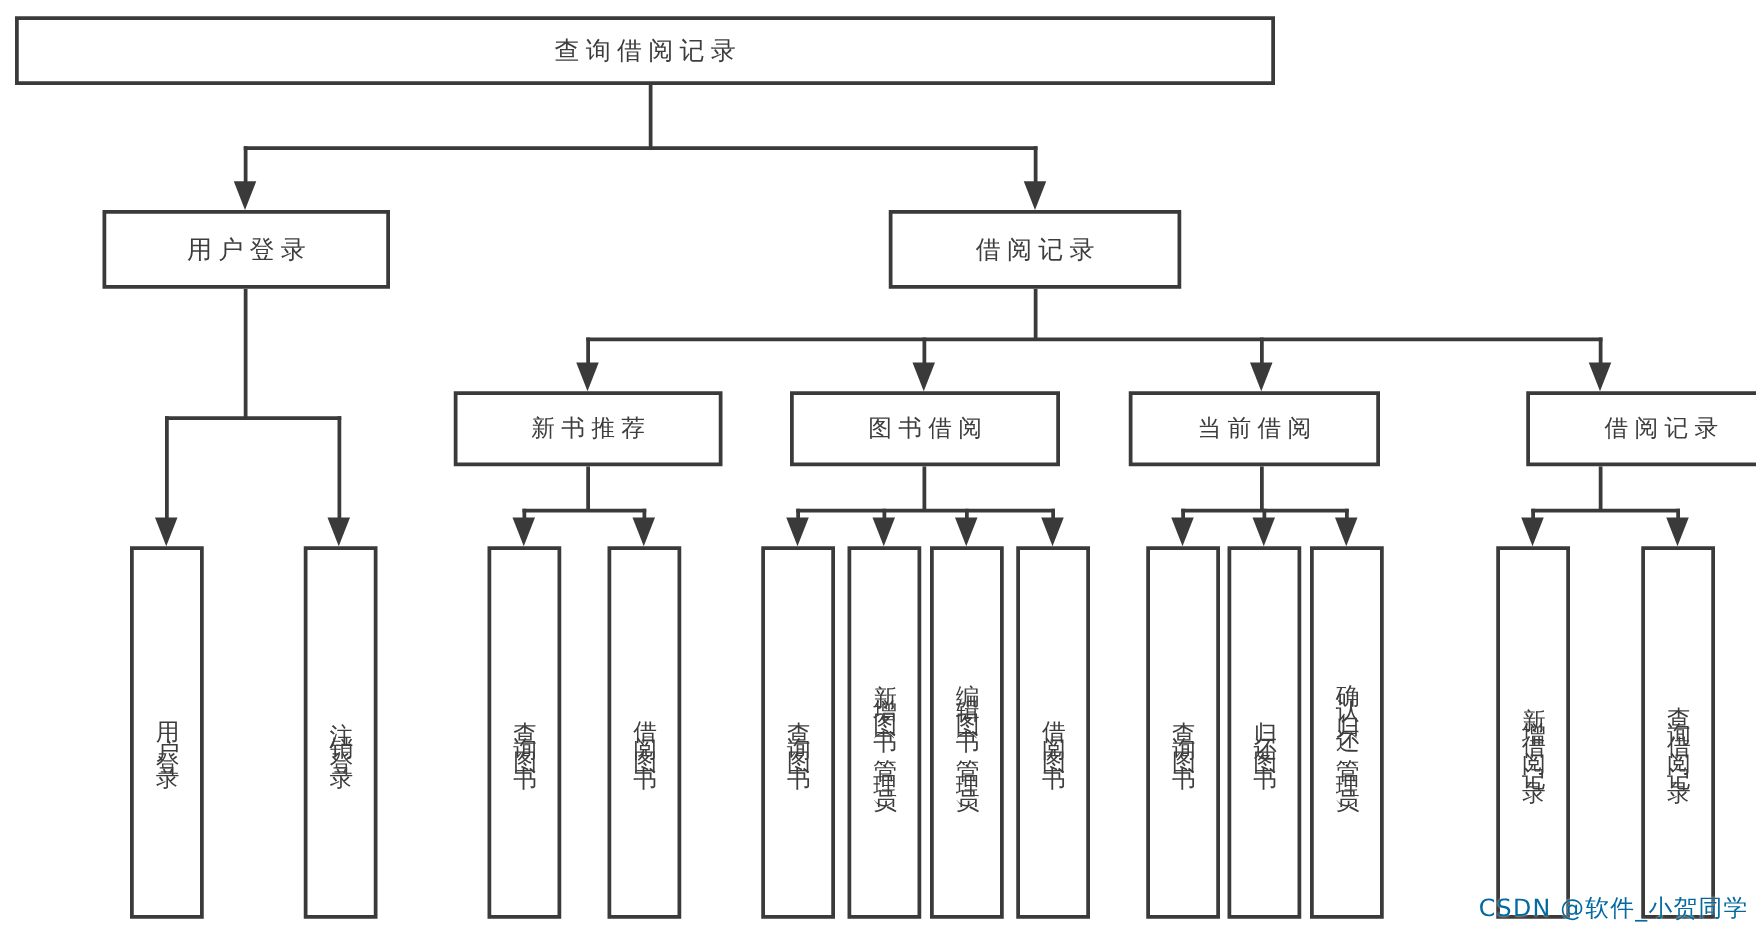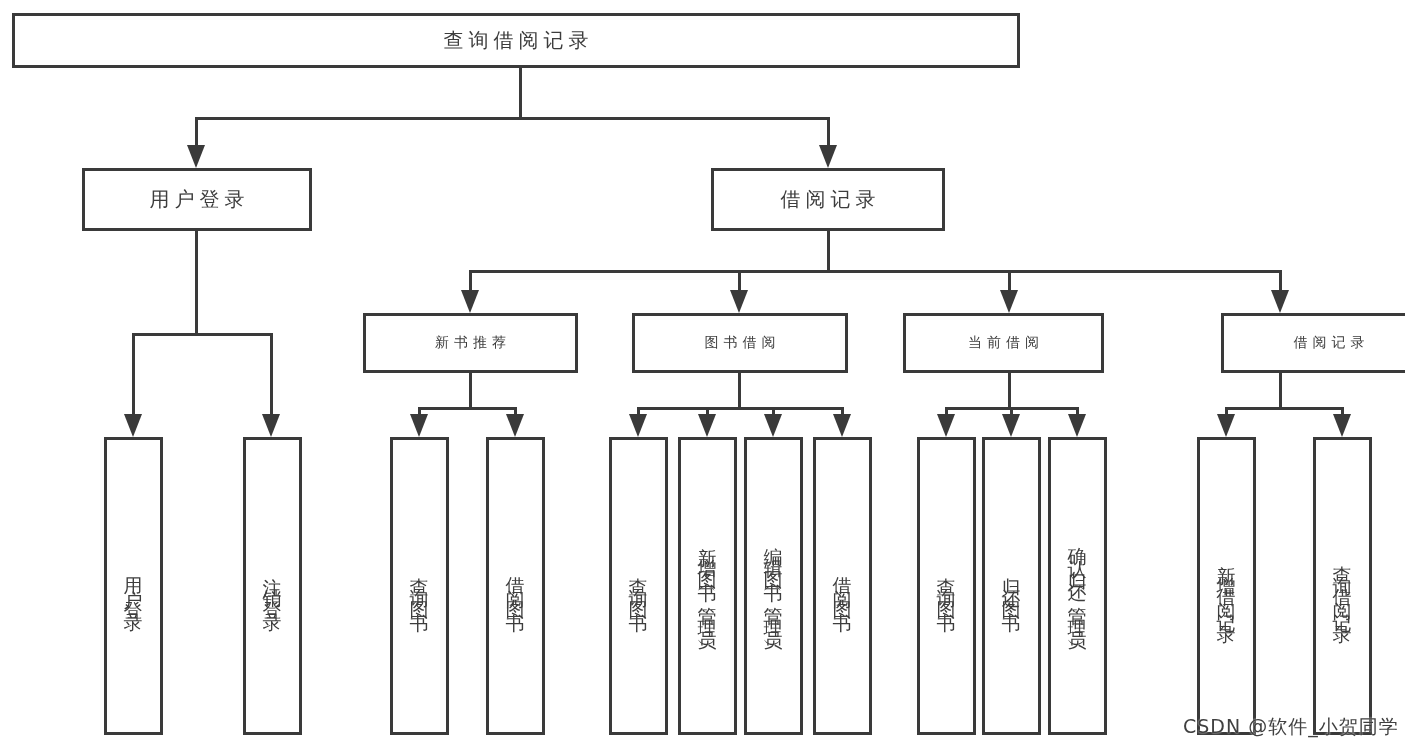--- a/index.html
+++ b/index.html
@@ -5,36 +5,36 @@
   html,body{margin:0;padding:0;background:#ffffff;}
   .canvas{
     position:relative;width:1405px;height:747px;background:#ffffff;overflow:hidden;
     font-family:"DejaVu Sans","Liberation Sans",sans-serif;color:#3d3d3d;
   }
   .node{
     position:absolute;box-sizing:border-box;border:3px solid #3a3a3a;background:#ffffff;
     display:flex;align-items:center;justify-content:center;
   }
   .hlabel{font-size:20px;letter-spacing:5px;text-indent:5px;white-space:nowrap;color:#3d3d3d;}
-  .l3 .hlabel{font-size:14px;}
+  .l3 .hlabel{font-size:19px;}
   .vnode span{
     writing-mode:vertical-rl;text-orientation:upright;
     font-size:19px;letter-spacing:12px;line-height:1;color:#3d3d3d;white-space:nowrap;
   }
   .vline,.hline{position:absolute;background:#3a3a3a;}
   .vline{width:3px;}
   .hline{height:3px;}
   .arrow{
     position:absolute;width:0;height:0;
     border-left:9px solid transparent;border-right:9px solid transparent;
     border-top:23px solid #3a3a3a;
   }
   .watermark{
     position:absolute;left:1183px;top:714px;font-size:19px;letter-spacing:1px;
-    color:#404040;white-space:nowrap;text-shadow:0 0 2px #ffffff;
+    color:#0369a1;white-space:nowrap;text-shadow:0 0 2px #ffffff;
   }
 </style>
 </head>
 <body>
 
 <div class="canvas">
 
   <div class="vline" style="left:519px;top:68px;height:50px;"></div>
   <div class="vline" style="left:195px;top:117px;height:30px;"></div>
   <div class="vline" style="left:827px;top:117px;height:30px;"></div>

